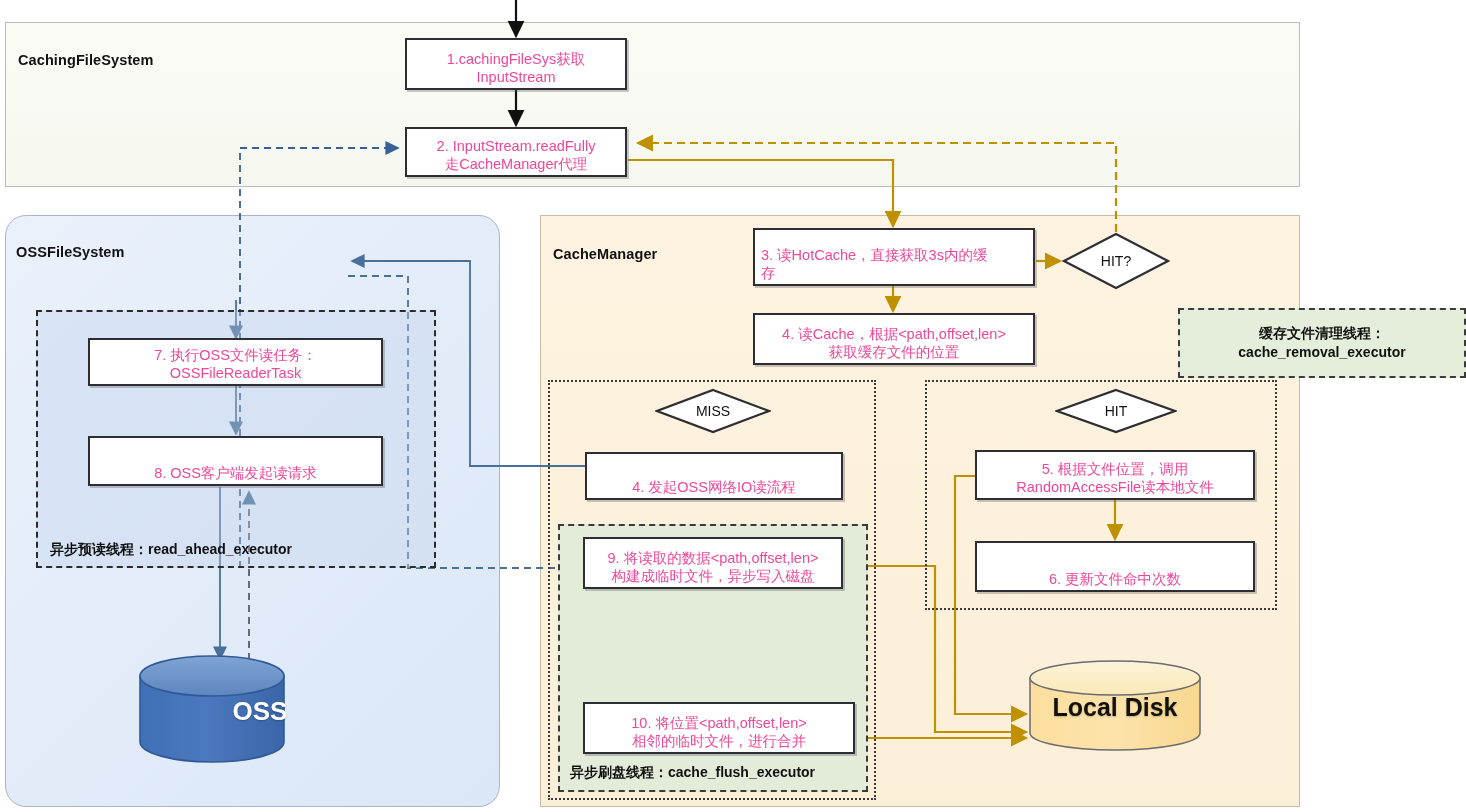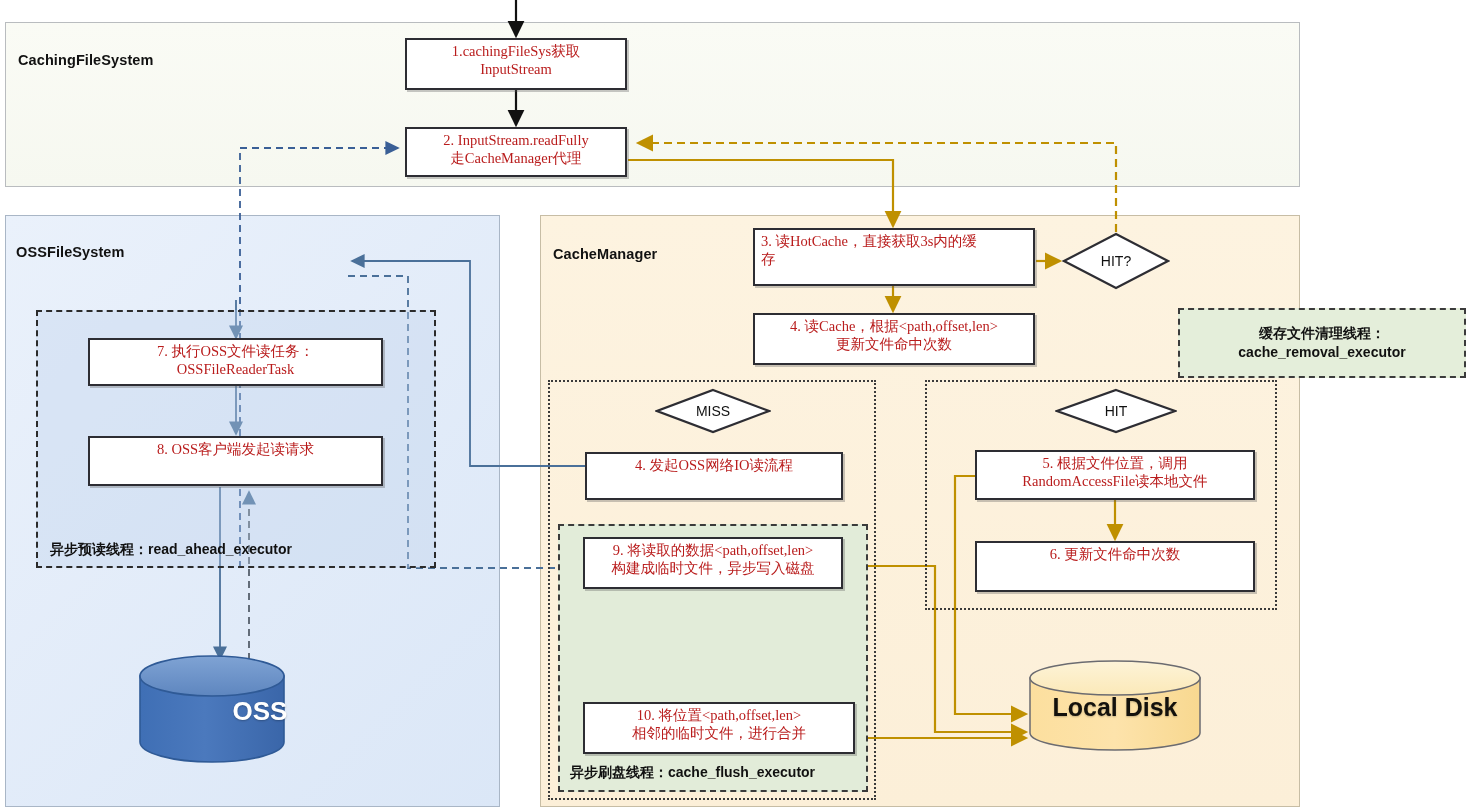--- a/index.html
+++ b/index.html
@@ -8,23 +8,23 @@
   #svg-layer{position:absolute;left:0;top:0;width:1466px;height:812px;}
 
   .container-box{position:absolute;box-sizing:border-box;}
   .cfs{background:linear-gradient(180deg,#fafbf5 0%,#f6f8f0 100%);border:1px solid #b9bcbf;}
   .ossfs{background:linear-gradient(135deg,#eaf1fb 0%,#dbe7f7 100%);border:1px solid #a9b6c6;}
   .cachemgr{background:linear-gradient(180deg,#fdf3e0 0%,#fcefd8 100%);border:1px solid #c7bda5;}
 
   .container-title{position:absolute;font-weight:bold;font-size:14.5px;color:#111;letter-spacing:.1px;margin-top:16px;}
 
   .pbox{position:absolute;box-sizing:border-box;background:#ffffff;border:2px solid #2d2d33;
-        display:flex;align-items:flex-start;justify-content:center;text-align:center;
-        font-size:14.5px;line-height:1.25;color:#b91c1c;padding:2px 6px;
-        box-shadow:2px 2px 0 rgba(90,90,90,.33);font-family:Liberation Serif, serif;}
+        display:flex;align-items:flex-end;justify-content:center;text-align:center;
+        font-size:14.5px;line-height:1.25;color:#ec4899;padding:2px 6px;
+        box-shadow:2px 2px 0 rgba(90,90,90,.33);}
   .pbox span{display:block;}
 
   .diamond{position:absolute;}
   .diamond .dlabel{position:absolute;left:0;top:0;width:100%;height:100%;
         display:flex;align-items:center;justify-content:center;text-align:left;
         font-size:14px;color:#111;line-height:1.2;pointer-events:none;}
 
   .dashgroup{position:absolute;box-sizing:border-box;}
   .dash-blue{border:2px dashed #2b2b2b;background:rgba(255,255,255,0.0);}
   .dot-dark{border:2px dotted #3a3a3a;}
@@ -41,21 +41,21 @@
 </style>
 </head>
 <body>
 
 <div id="stage">
 
   <div class="container-box cfs" style="left:5px;top:22px;width:1295px;height:165px;">
     <div class="container-title" style="left:12px;top:13px;">CachingFileSystem</div>
   </div>
 
-  <div class="container-box ossfs" style="left:5px;top:215px;width:495px;height:592px;">
+  <div class="container-box ossfs" style="left:5px;top:215px;width:495px;height:592px;border-radius:21px;">
     <div class="container-title" style="left:10px;top:12px;">OSSFileSystem</div>
   </div>
 
   <div class="container-box cachemgr" style="left:540px;top:215px;width:760px;height:592px;">
     <div class="container-title" style="left:12px;top:14px;">CacheManager</div>
   </div>
 
   <svg id="svg-layer">
     <defs>
       <marker id="arrGold" markerWidth="9" markerHeight="9" refX="7" refY="4.5" orient="auto">
@@ -214,21 +214,21 @@
   <div class="pbox" style="left:753px;top:228px;width:282px;height:58px;">
     <div style="width:100%;">
       <span style="text-align:left;">3. 读HotCache，直接获取3s内的缓</span>
       <span style="text-align:left;">存</span>
     </div>
   </div>
 
   <div class="pbox" style="left:753px;top:313px;width:282px;height:52px;">
     <div>
       <span>4. 读Cache，根据&lt;path,offset,len&gt;</span>
-      <span>更新文件命中次数</span>
+      <span>获取缓存文件的位置</span>
     </div>
   </div>
 
   <div class="pbox" style="left:585px;top:452px;width:258px;height:48px;">
     <div>
       <span>4. 发起OSS网络IO读流程</span>
     </div>
   </div>
 
   <div class="pbox" style="left:975px;top:450px;width:280px;height:50px;">

